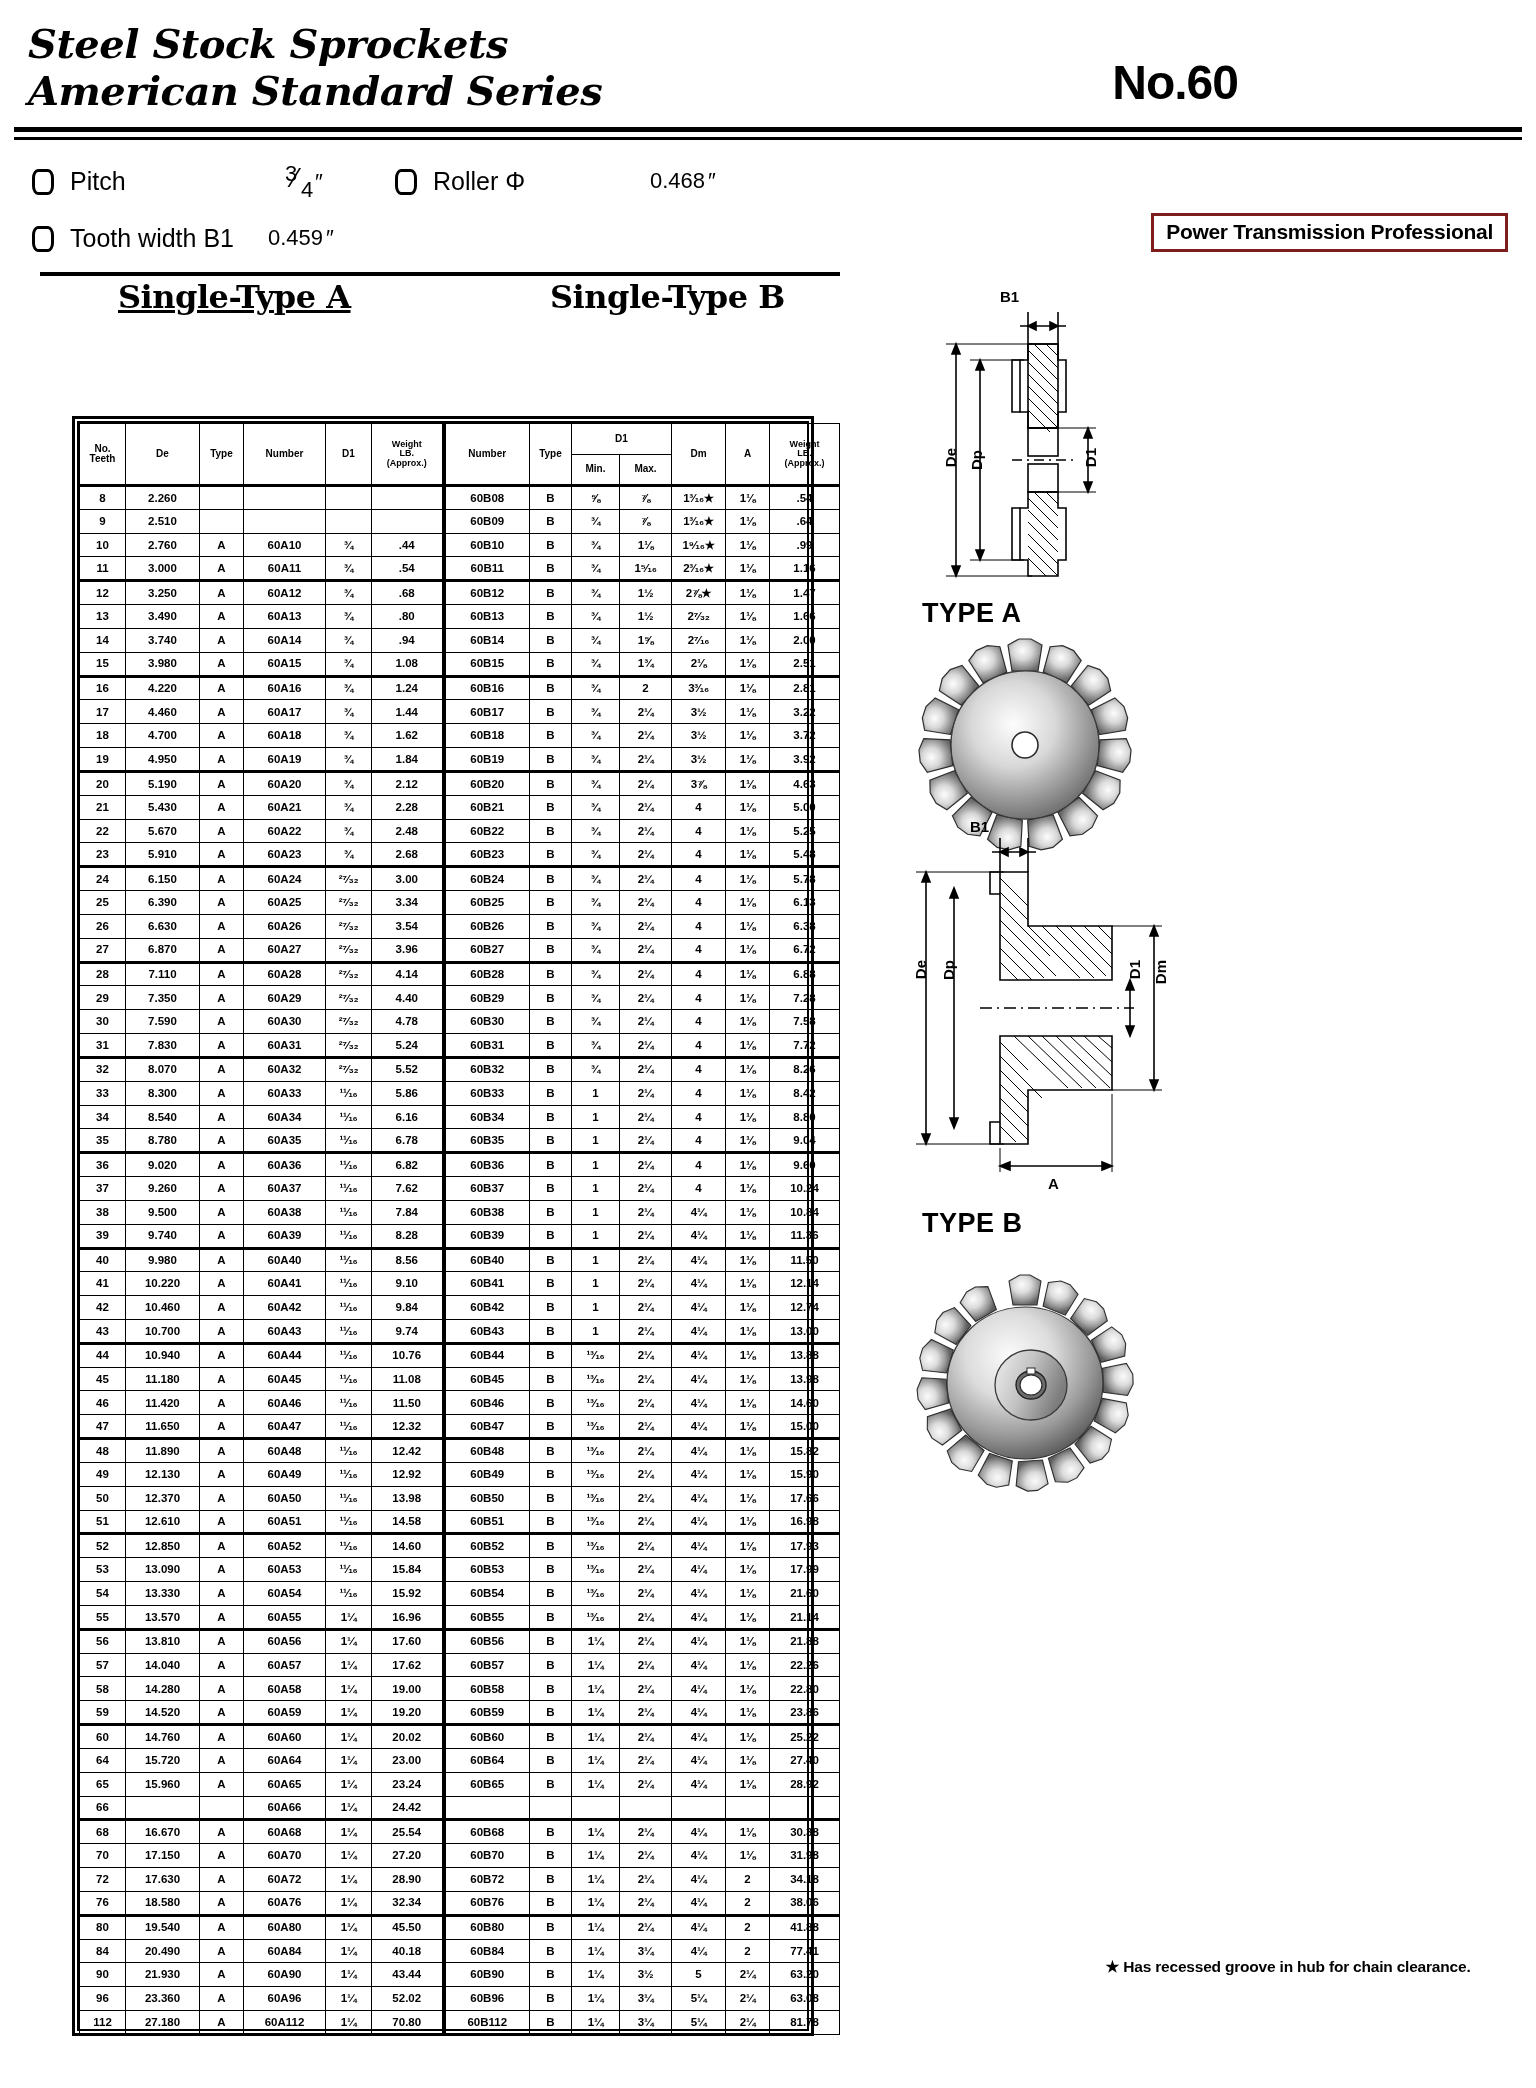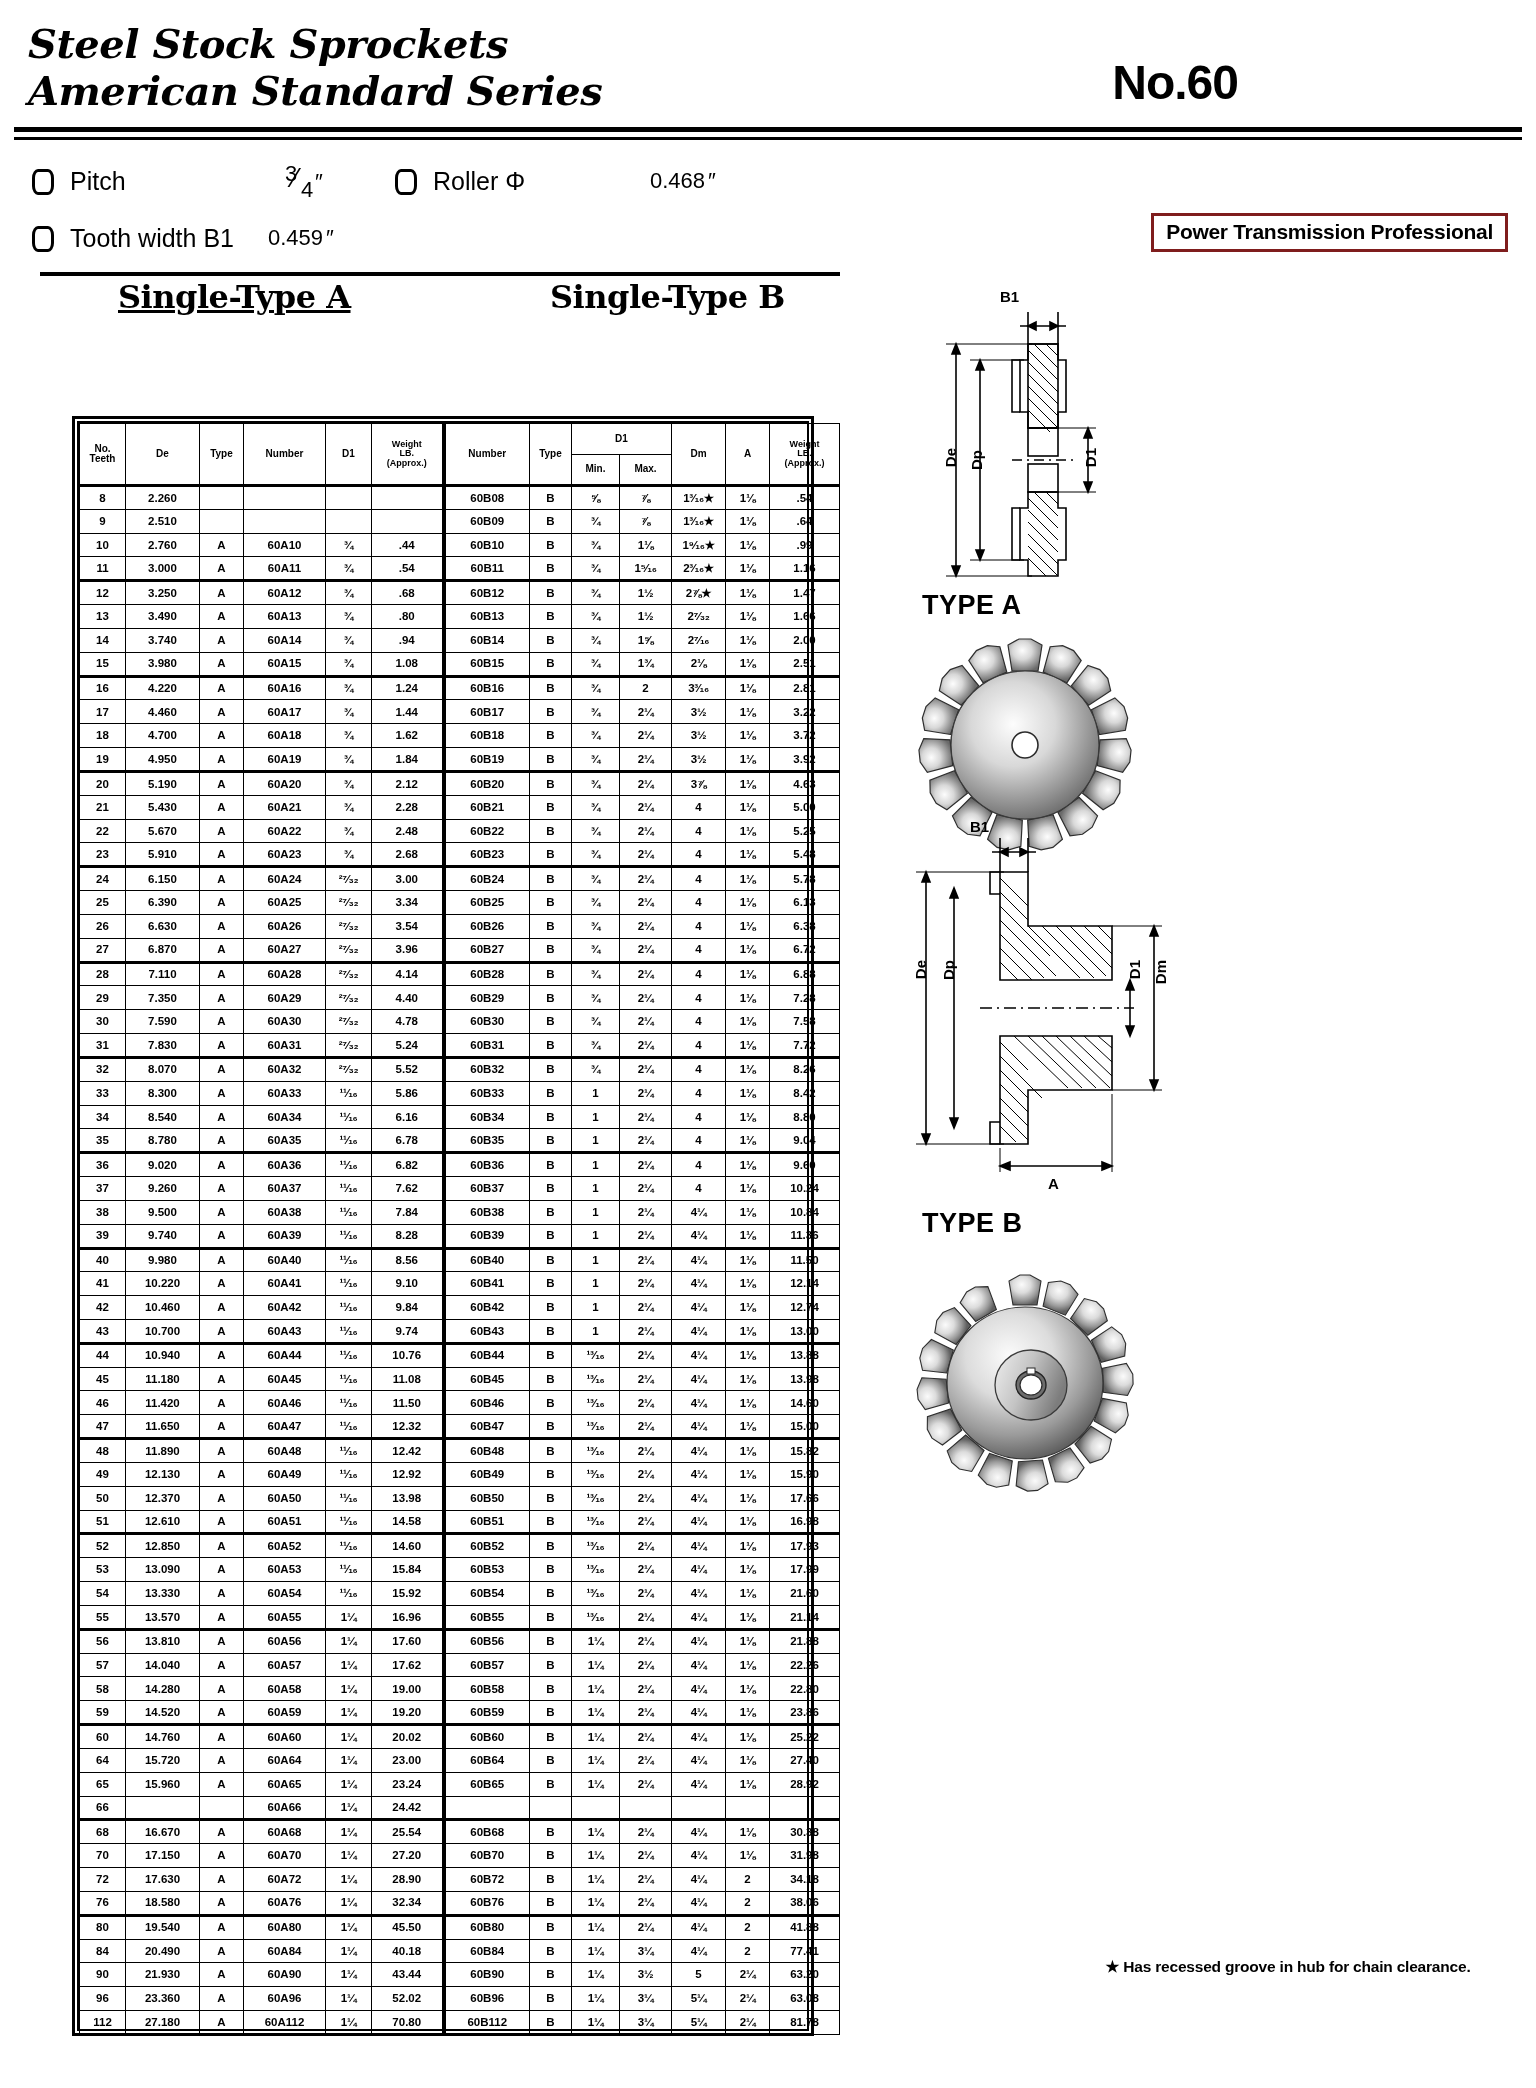--- a/index.html
+++ b/index.html
@@ -1253,21 +1253,21 @@
       <line x1="168" y1="246" x2="198" y2="276"></line>
         <line x1="168" y1="258" x2="186" y2="276"></line>
       <line x1="174" y1="192" x2="198" y2="216"></line>
         <line x1="186" y1="192" x2="198" y2="204"></line>
     </g>
   </svg>
   <div class="dim-label" style="left:170px; top:-112px;">B1</div>
   <div class="dim-label vert" style="left:112px; top:48px;">De</div>
   <div class="dim-label vert" style="left:138px; top:50px;">Dp</div>
   <div class="dim-label vert" style="left:252px; top:48px;">D1</div>
-  <div class="dwg-caption" style="left:92px; top:190px;">TYPE A</div>
+  <div class="dwg-caption" style="left:92px; top:198px;">TYPE A</div>
 
   <svg width="280" height="220" style="position:absolute; left:55px; top:235px;">
     <defs>
       <radialGradient id="gA" cx="42%" cy="36%" r="68%">
         <stop offset="0%" stop-color="#fdfdfd"></stop>
         <stop offset="42%" stop-color="#d8d8d8"></stop>
         <stop offset="74%" stop-color="#9b9b9b"></stop>
         <stop offset="100%" stop-color="#6a6a6a"></stop>
       </radialGradient>
     </defs>

